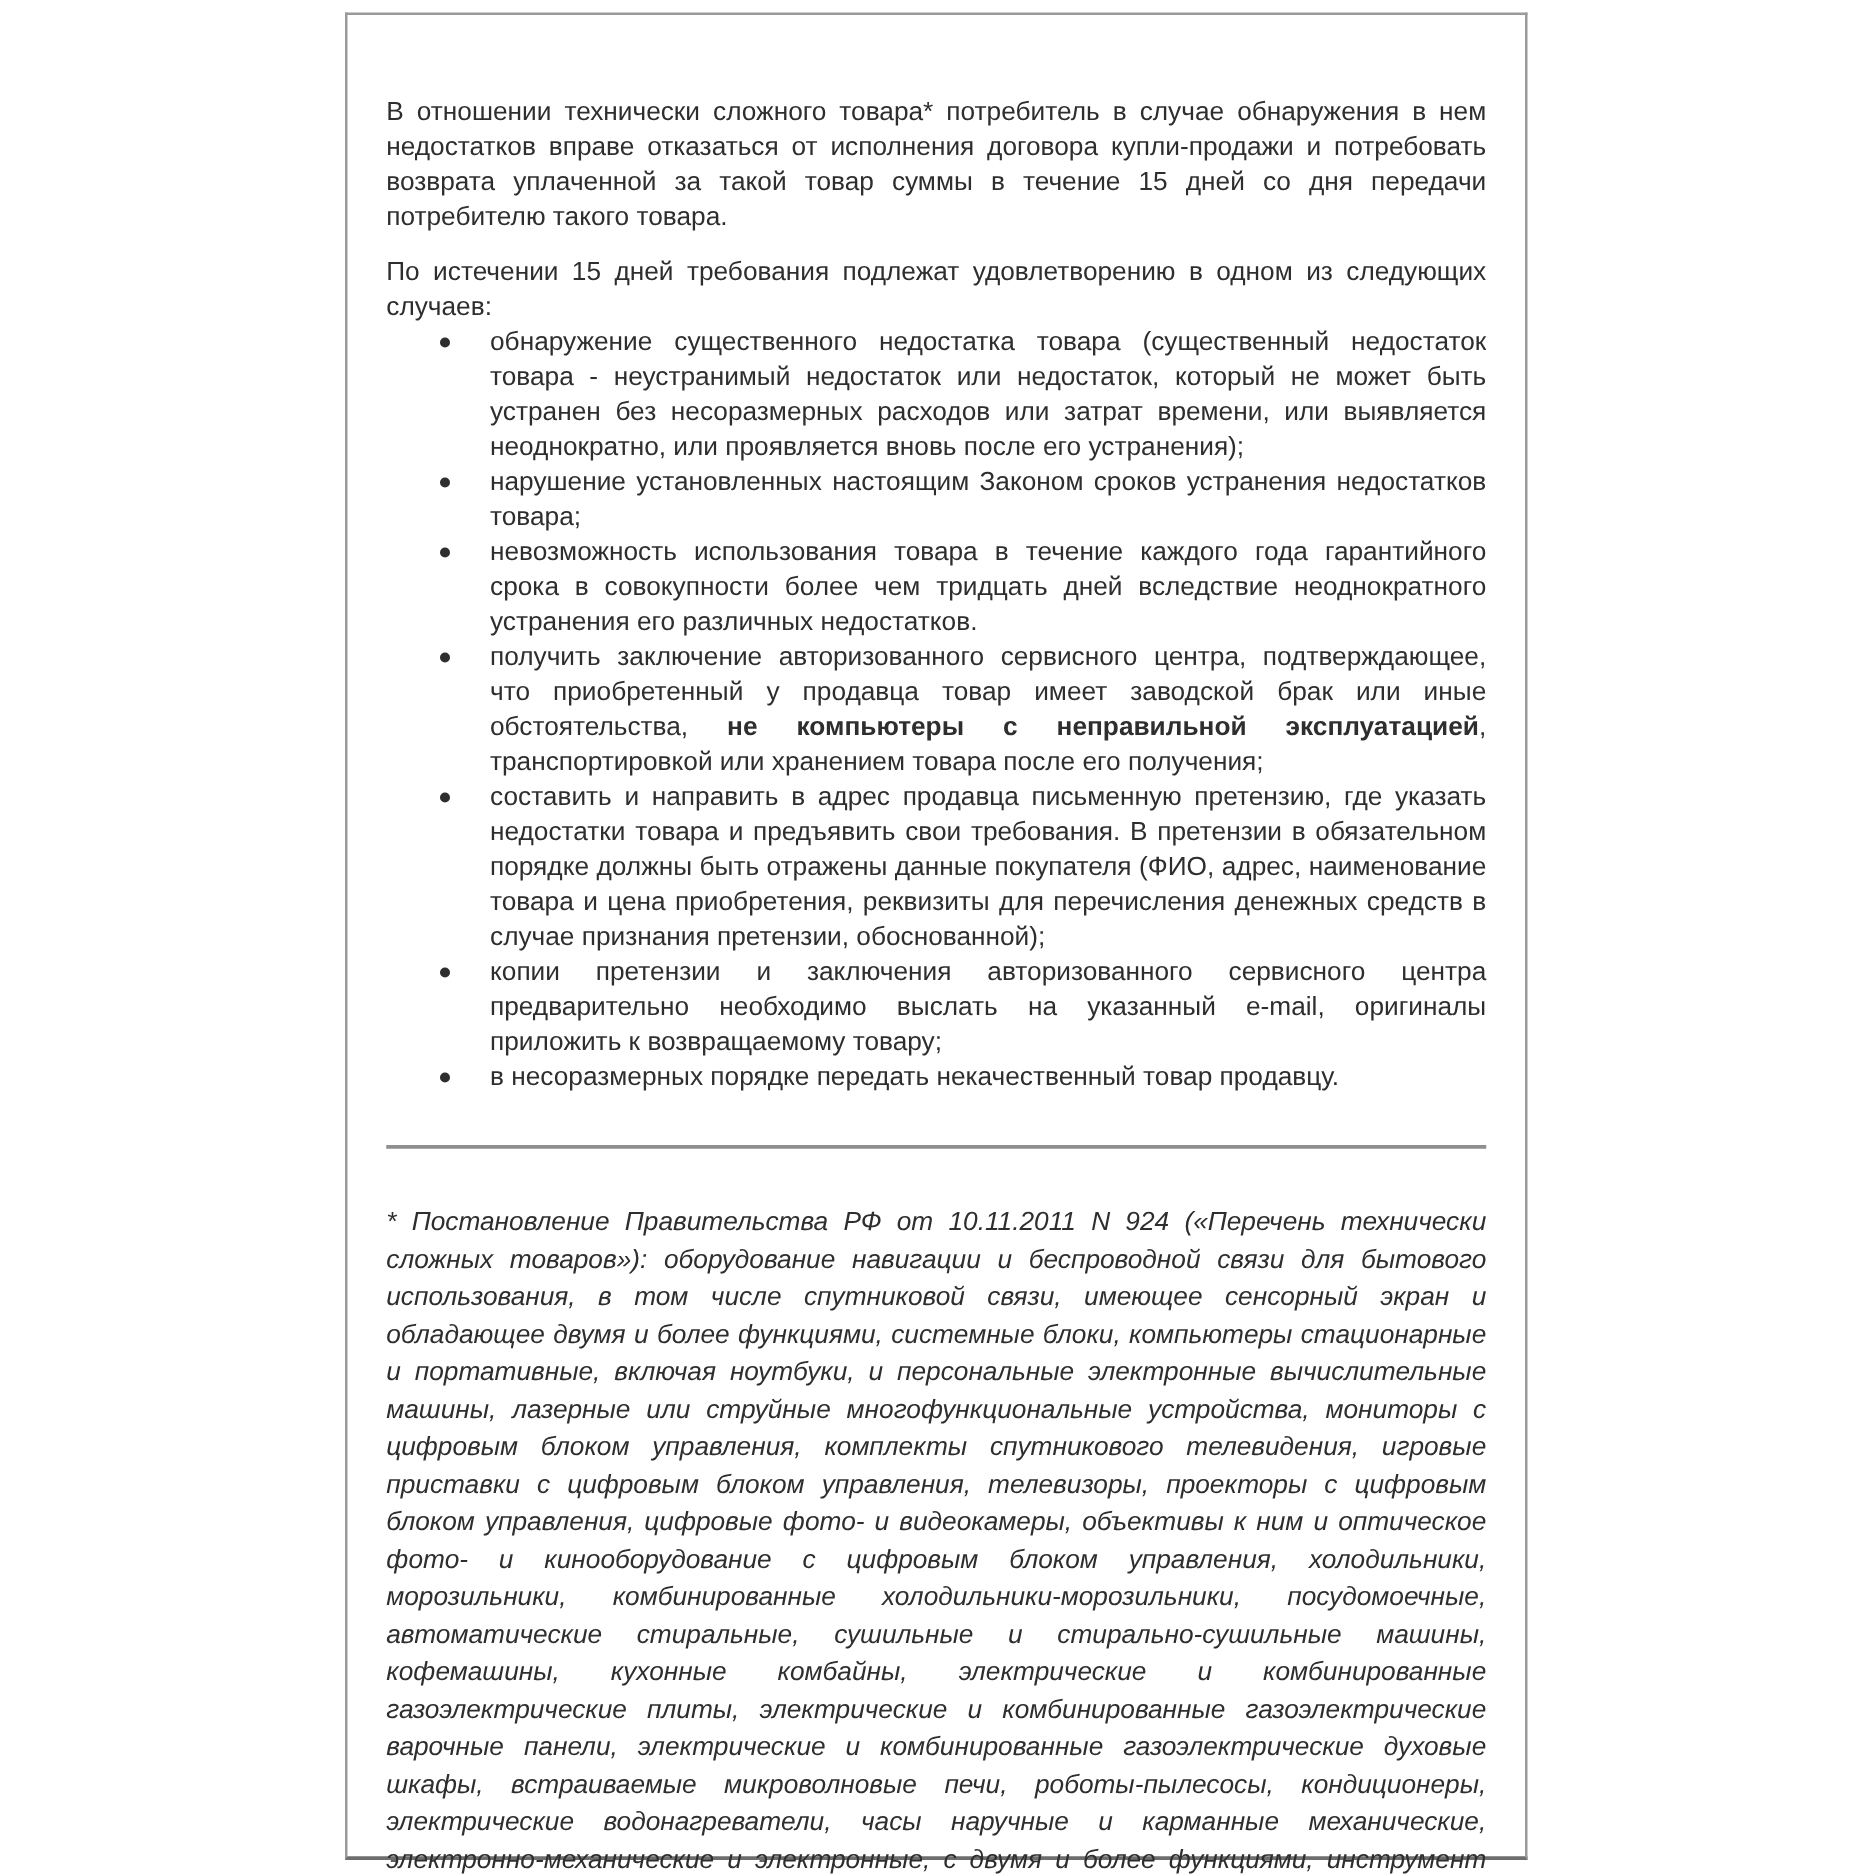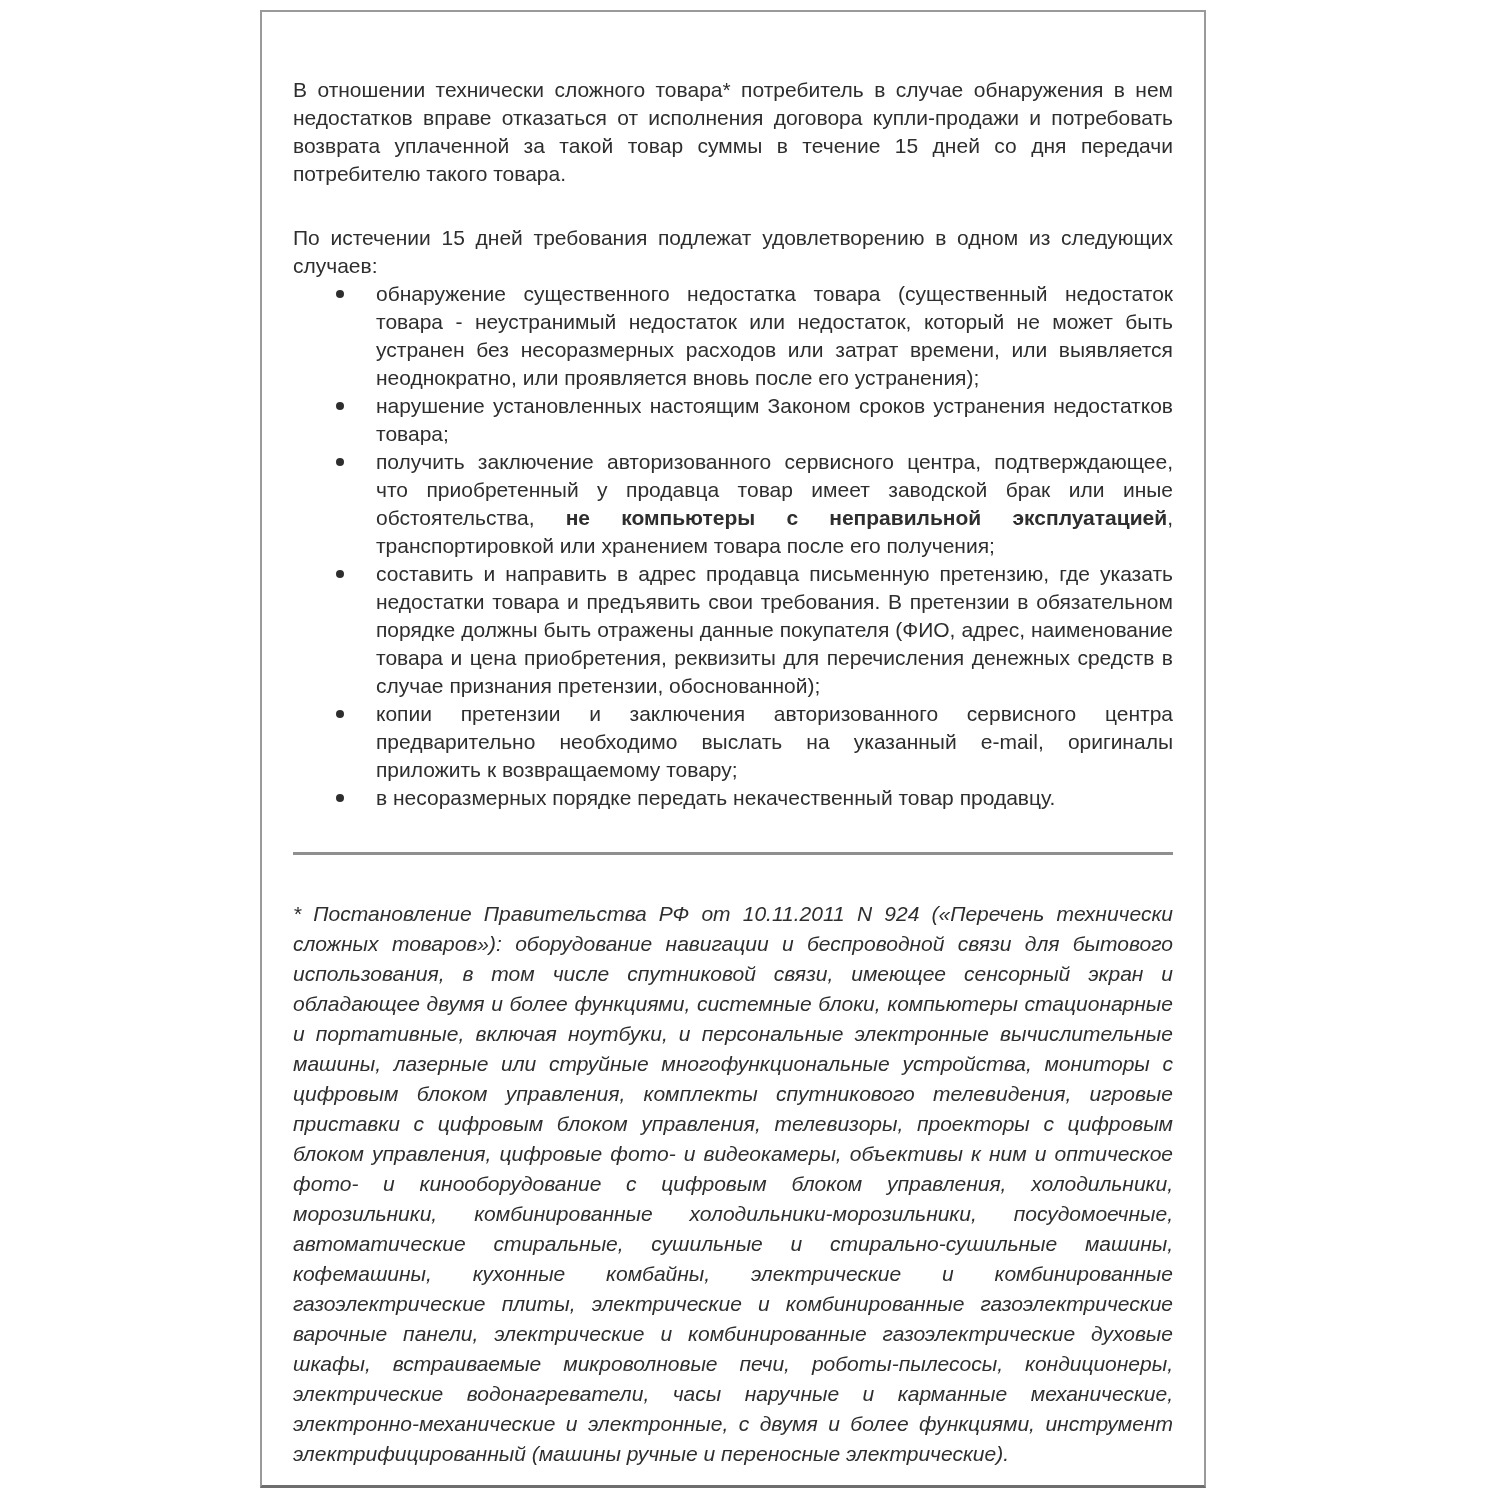--- a/index.html
+++ b/index.html
@@ -5,40 +5,40 @@
   html, body {
     margin: 0;
     padding: 0;
     background: #ffffff;
     width: 1500px;
     height: 1500px;
     position: relative;
   }
   .page {
     position: absolute;
-    left: 260px;
+    left: 276px;
     top: 10px;
     width: 946px;
     height: 1478px;
     background: #ffffff;
     box-sizing: border-box;
     border: 2px solid #9a9a9a;
     border-bottom: 3px solid #6e6e6e;
   }
   .content {
     box-sizing: border-box;
     padding: 64px 31px 0 31px;
     font-family: "Liberation Sans", "DejaVu Sans", sans-serif;
     font-size: 21px;
     line-height: 28px;
     color: #2e2e2e;
     text-align: justify;
   }
   .para { margin: 0; }
-  .lead { margin-top: 36px; }
+  .lead { margin-top: 16px; }
   .heading { margin-top: 28px; font-weight: bold; }
   .bullets {
     list-style: none;
     margin: 0;
     padding: 0 0 0 83px;
   }
   .bullets li {
     position: relative;
     text-align: justify;
   }
@@ -72,20 +72,21 @@
 <div class="page">
   <div class="content">
 
     <p class="para">В отношении технически сложного товара* потребитель в случае обнаружения в нем недостатков вправе отказаться от исполнения договора купли-продажи и потребовать возврата уплаченной за такой товар суммы в течение 15 дней со дня передачи потребителю такого товара.</p>
 
     <p class="para lead">По истечении 15 дней требования подлежат удовлетворению в одном из следующих случаев:</p>
 
     <ul class="bullets">
       <li>обнаружение существенного недостатка товара (существенный недостаток товара - неустранимый недостаток или недостаток, который не может быть устранен без несоразмерных расходов или затрат времени, или выявляется неоднократно, или проявляется вновь после его устранения);</li>
       <li>нарушение установленных настоящим Законом сроков устранения недостатков товара;</li>
+      <li>невозможность использования товара в течение каждого года гарантийного срока в совокупности более чем тридцать дней вследствие неоднократного устранения его различных недостатков.</li>
     </ul>
 
 
     <ul class="bullets">
       <li><span>получить заключение авторизованного сервисного центра, подтверждающее, что приобретенный у продавца товар имеет заводской брак или иные обстоятельства, </span><span class="bold">не компьютеры с неправильной эксплуатацией</span><span>, транспортировкой или хранением товара после его получения;</span></li>
       <li>составить и направить в адрес продавца письменную претензию, где указать недостатки товара и предъявить свои требования. В претензии в обязательном порядке должны быть отражены данные покупателя (ФИО, адрес, наименование товара и цена приобретения, реквизиты для перечисления денежных средств в случае признания претензии, обоснованной);</li>
       <li>копии претензии и заключения авторизованного сервисного центра предварительно необходимо выслать на указанный e-mail, оригиналы приложить к возвращаемому товару;</li>
       <li>в несоразмерных порядке передать некачественный товар продавцу.</li>
     </ul>
 

